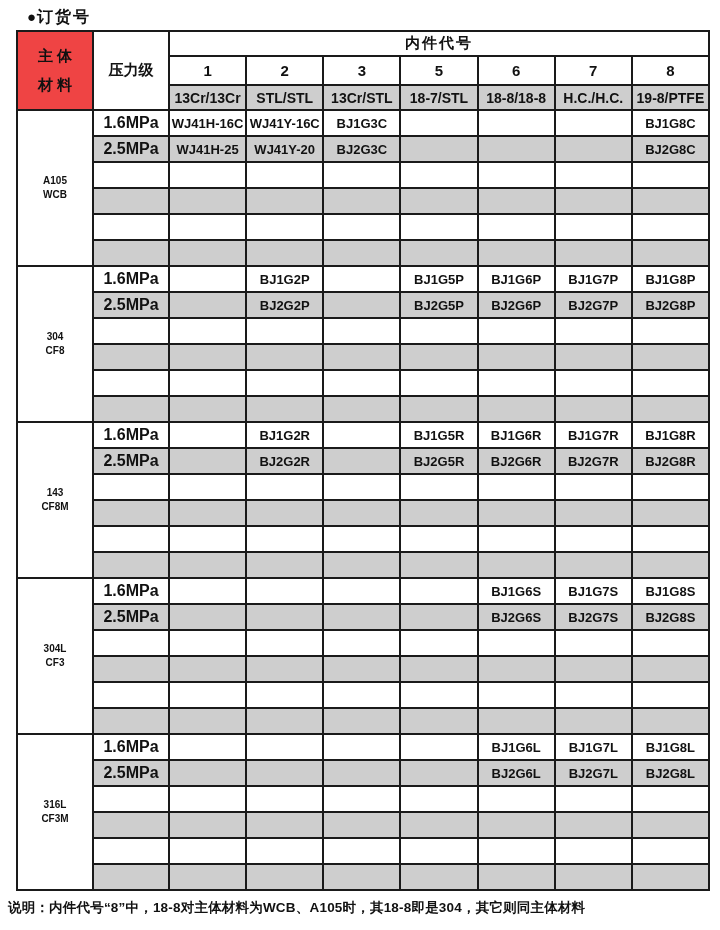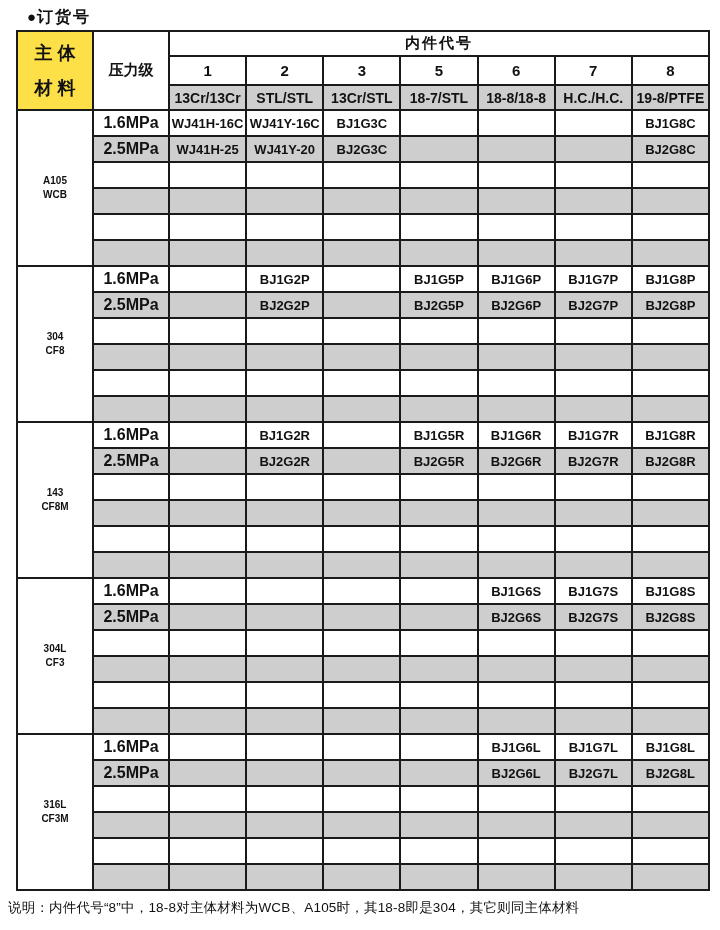--- a/index.html
+++ b/index.html
@@ -36,23 +36,23 @@
   th,td{
     border:2px solid var(--border);
     text-align:center;
     vertical-align:middle;
     padding:0;
     overflow:hidden;
     white-space:nowrap;
   }
   th{font-weight:bold;}
   .mat-head{
-    font-size:18px;
+    font-size:15px;
     line-height:1.9;
-    background:#fde047;
+    background:#ef4444;
   }
   .press-head{
     font-size:15px;
     background:#fff;
     text-align:center;
   }
   .h-internals{
     height:23px;
     font-size:15px;
     letter-spacing:2px;
@@ -80,21 +80,21 @@
   }
   td.p-cell{
     font-size:16px;
   }
   tr.stripe td{
     background:var(--stripe);
   }
   .footnote{
     margin:8px 0 0 8px;
     font-size:13.5px;
-    font-weight:normal;
+    font-weight:bold;
     letter-spacing:0.2px;
   }
 </style>
 </head>
 <body>
 
 <div>
 
   <div class="title">
     <span class="bullet">●</span>

